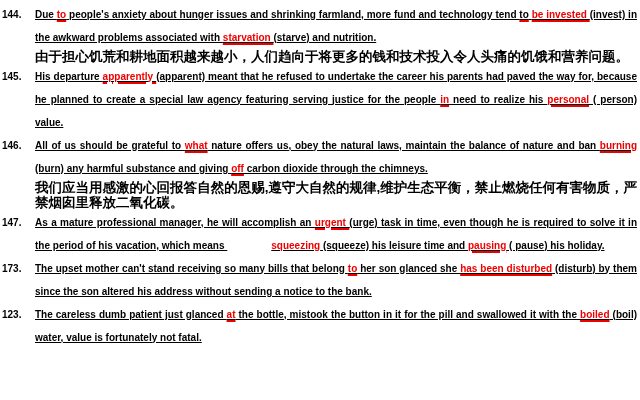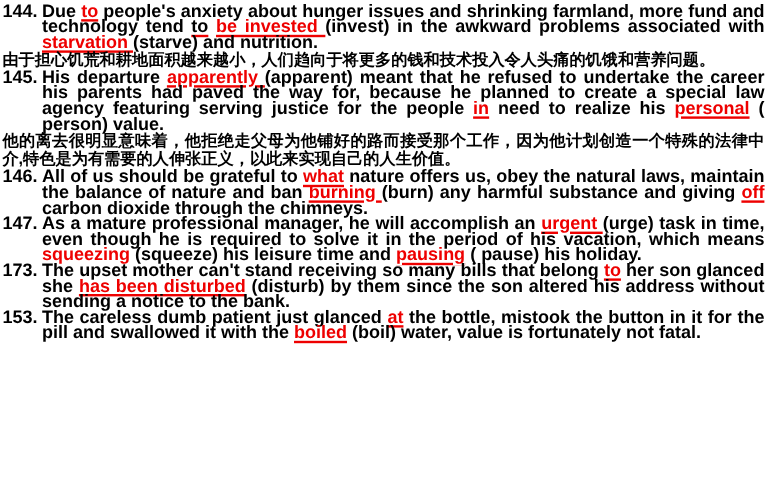--- a/index.html
+++ b/index.html
@@ -11,92 +11,94 @@
     overflow: hidden;
     font-family: "Liberation Sans", sans-serif;
   }
   .doc {
     padding: 3px 3px 0 2px;
     font-weight: bold;
     color: var(--ink);
   }
   .item { margin: 0; }
   .eng {
-    font-size: 15px;
-    line-height: 13px;
+    font-size: 10px;
+    line-height: 23px;
     text-align: justify;
     padding-left: 33px;
     text-indent: -33px;
+    text-decoration: underline;
   }
   .num {
     display: inline-block;
     width: 33px;
     text-indent: 0;
   }
   .chn {
     font-size: 13.5px;
     line-height: 15.5px;
     text-align: justify;
+    margin-left: 33px;
     font-weight: bold;
   }
   
   .seg-n  { color: var(--ink); }
   .seg-r  {
     color: var(--red);
     text-decoration: underline;
     text-decoration-color: var(--red);
     text-decoration-thickness: 1.5px;
     text-underline-offset: 2px;
   }
   .seg-u  {
     color: var(--ink);
     text-decoration: underline;
     text-decoration-color: var(--red);
     text-decoration-thickness: 1.5px;
     text-underline-offset: 2px;
   }
-  .seg-rn { color: var(--red); }
+  .seg-rn { color: var(--red); margin-left: 44px; }
 </style>
 </head>
 <body>
 
 <div class="doc">
   <div id="exercise-list">
   <div class="item">
     <div class="eng">
       <span class="num">144.</span><span><span class="seg-n">Due </span><span class="seg-r">to</span><span class="seg-n"> people's anxiety about hunger issues and shrinking farmland, more fund and technology tend </span><span class="seg-u">to</span><span class="seg-n"> </span><span class="seg-r">be invested </span><span class="seg-n">(invest) in the awkward problems associated with </span><span class="seg-r">starvation </span><span class="seg-n">(starve) and nutrition.</span></span>
     </div>
     <div class="chn">由于担心饥荒和耕地面积越来越小，人们趋向于将更多的钱和技术投入令人头痛的饥饿和营养问题。</div>
   </div>
 
   <div class="item">
     <div class="eng">
       <span class="num">145.</span><span><span class="seg-n">His departure </span><span class="seg-r">apparently </span><span class="seg-n">(apparent) meant that he refused to undertake the career his parents had paved the way for, because he planned to create a special law agency featuring serving justice for the people </span><span class="seg-r">in</span><span class="seg-n"> need to realize his </span><span class="seg-r">personal</span><span class="seg-n"> ( person) value.</span></span>
     </div>
-    <div class="chn">他的离去很明显意味着，他拒绝走父母为他铺好的路而接受那个工作，因为他计划创造一个特殊的法律中介,特色是为有需要的人伸张正义，以此来实现自己的人生价值。</div>
   </div>
 
   <div class="item">
     <div class="eng">
       <span class="num">146.</span><span><span class="seg-n">All of us should be grateful to </span><span class="seg-r">what</span><span class="seg-n"> nature offers us, obey the natural laws, maintain the balance of nature and ban </span><span class="seg-r">burning </span><span class="seg-n">(burn) any harmful substance and giving </span><span class="seg-r">off</span><span class="seg-n"> carbon dioxide through the chimneys.</span></span>
     </div>
+    <div class="chn">我们应当用感激的心回报答自然的恩赐,遵守大自然的规律,维护生态平衡，禁止燃烧任何有害物质，严禁烟囱里释放二氧化碳。</div>
   </div>
 
   <div class="item">
     <div class="eng">
       <span class="num">147.</span><span><span class="seg-n">As a mature professional manager, he will accomplish an </span><span class="seg-r">urgent </span><span class="seg-n">(urge) task in time, even though he is required to solve it in the period of his vacation, which means </span><span class="seg-rn">squeezing</span><span class="seg-n"> (squeeze) his leisure time and </span><span class="seg-r">pausing</span><span class="seg-n"> ( pause) his holiday.</span></span>
     </div>
   </div>
 
   <div class="item">
     <div class="eng">
       <span class="num">173.</span><span><span class="seg-n">The upset mother can't stand receiving so many bills that belong </span><span class="seg-r">to</span><span class="seg-n"> her son glanced she </span><span class="seg-r">has been disturbed</span><span class="seg-n"> (disturb) by them since the son altered his address without sending a notice to the bank.</span></span>
     </div>
   </div>
 
   <div class="item">
     <div class="eng">
-      <span class="num">153.</span><span><span class="seg-n">The careless dumb patient just glanced </span><span class="seg-r">at</span><span class="seg-n"> the bottle, mistook the button in it for the pill and swallowed it with the </span><span class="seg-r">boiled</span><span class="seg-n"> (boil) water, value is fortunately not fatal.</span></span>
+      <span class="num">123.</span><span><span class="seg-n">The careless dumb patient just glanced </span><span class="seg-r">at</span><span class="seg-n"> the bottle, mistook the button in it for the pill and swallowed it with the </span><span class="seg-r">boiled</span><span class="seg-n"> (boil) water, value is fortunately not fatal.</span></span>
     </div>
 
   </div>
 </div>
 </div>
 
 </body></html>

